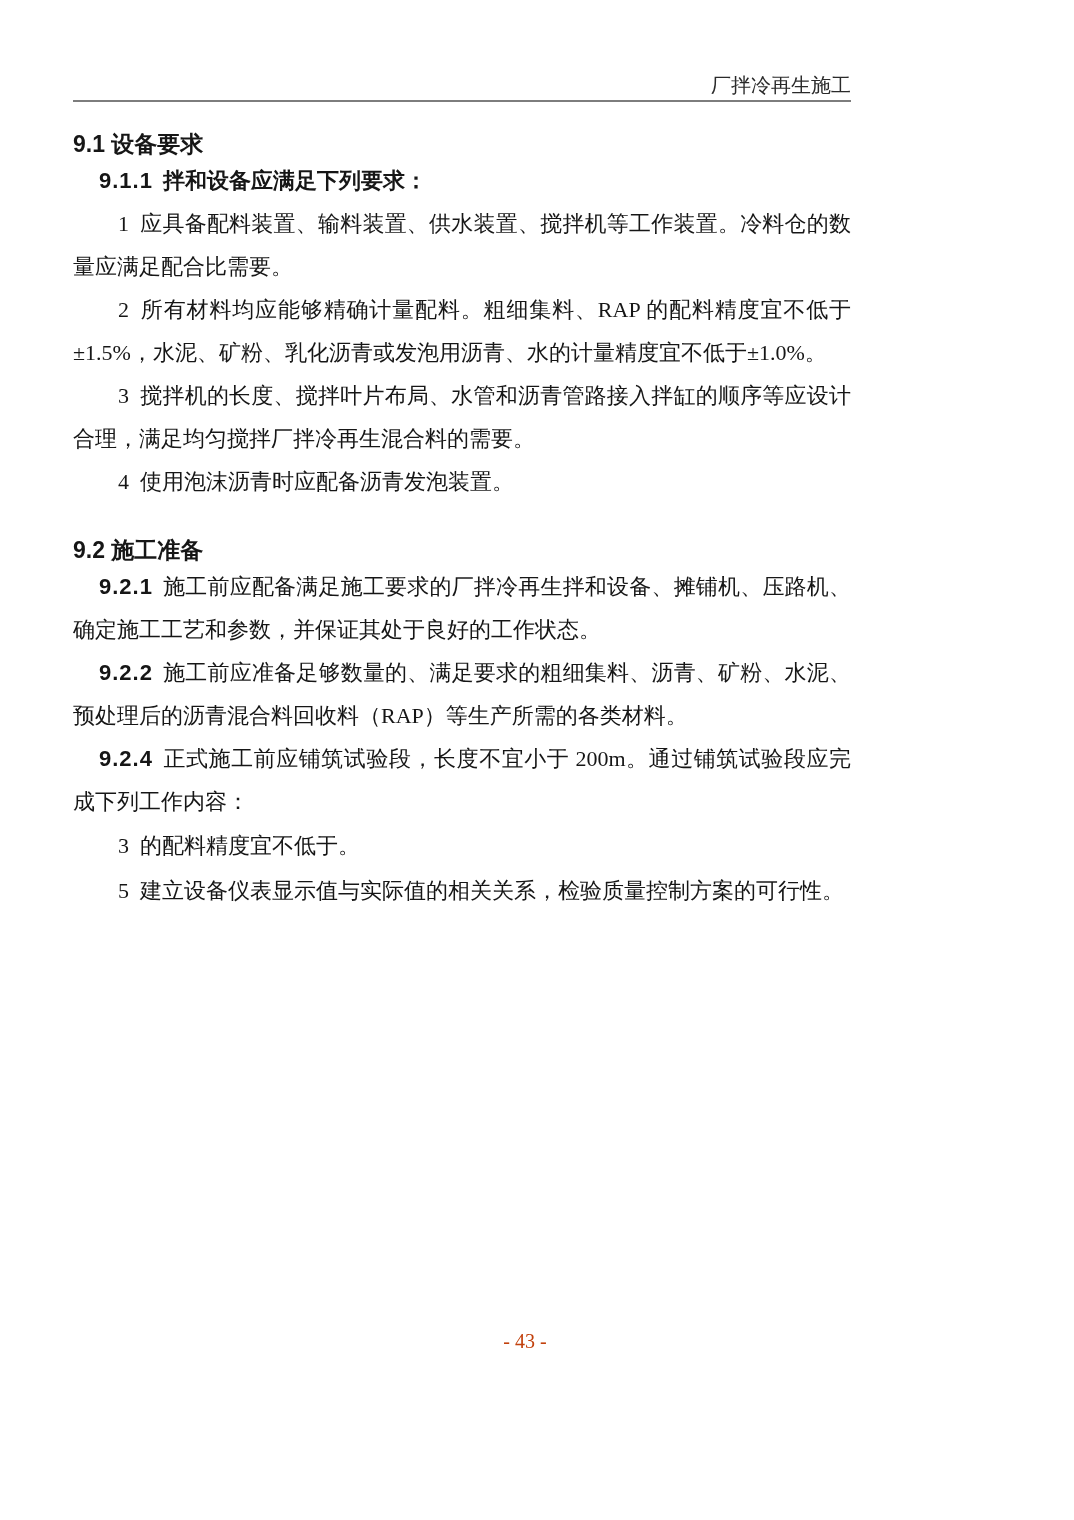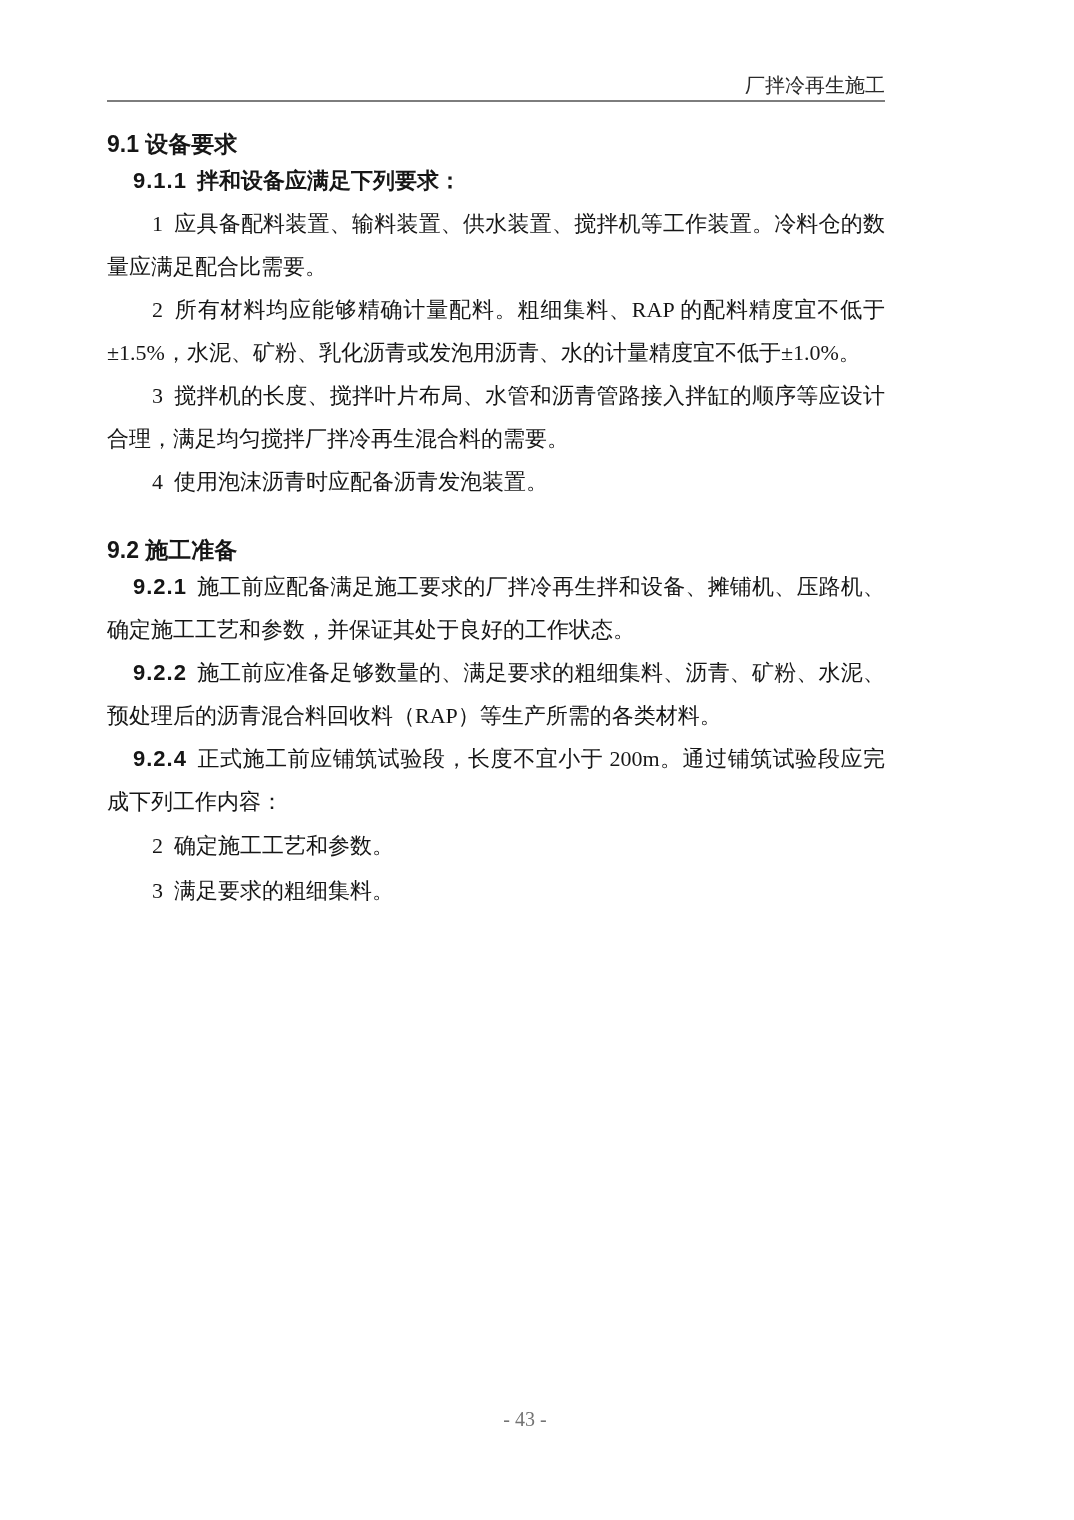--- a/index.html
+++ b/index.html
@@ -7,21 +7,21 @@
     position: relative;
     width: 1074px;
     height: 1520px;
     margin: 0 auto;
     background: #ffffff;
     color: #161616;
     font-family: "Liberation Serif", serif;
     overflow: hidden;
   }
   .content {
-    margin-left: 107px;
+    margin-left: 73px;
     width: 778px;
     padding-top: 72px;
   }
   .running-head {
     text-align: right;
     font-size: 20px;
     line-height: 26px;
     color: #2a2a2a;
     font-family: "Liberation Serif", serif;
   }
@@ -72,26 +72,26 @@
     margin-right: 11px;
   }
   .mt18 { margin-top: 18px; }
   .mt20 { margin-top: 20px; }
   .mt32 { margin-top: 32px; }
   .mt33 { margin-top: 33px; }
   .mt34 { margin-top: 34px; }
   .page-footer {
     position: absolute;
     left: 0;
-    top: 1406px;
+    top: 1328px;
     width: 1050px;
     text-align: center;
     font-size: 20px;
     line-height: 26px;
-    color: #737373;
+    color: #c2410c;
     font-family: "Liberation Serif", serif;
   }
 </style>
 </head>
 <body>
 
 <div class="page">
   <div class="content">
 
     <div class="running-head">
@@ -128,22 +128,22 @@
     <p class="clause mt32">
       <span class="clause-num">9.2.2</span><span>施工前应准备足够数量的、满足要求的粗细集料、沥青、矿粉、水泥、预处理后的沥青混合料回收料（RAP）等生产所需的各类材料。</span>
     </p>
 
 
     <p class="clause mt34">
       <span class="clause-num">9.2.4</span><span>正式施工前应铺筑试验段，长度不宜小于 200m。通过铺筑试验段应完成下列工作内容：</span>
     </p>
 
     <p class="item tight">
-      <span class="item-num">2</span><span>确定施工工艺和参数。</span>
+      <span class="item-num">3</span><span>的配料精度宜不低于。</span>
     </p>
     <p class="item tight">
-      <span class="item-num">3</span><span>满足要求的粗细集料。</span>
+      <span class="item-num">5</span><span>建立设备仪表显示值与实际值的相关关系，检验质量控制方案的可行性。</span>
     </p>
 
   </div>
 
   <div class="page-footer">- 43 -</div>
 </div>
 
 </body></html>

